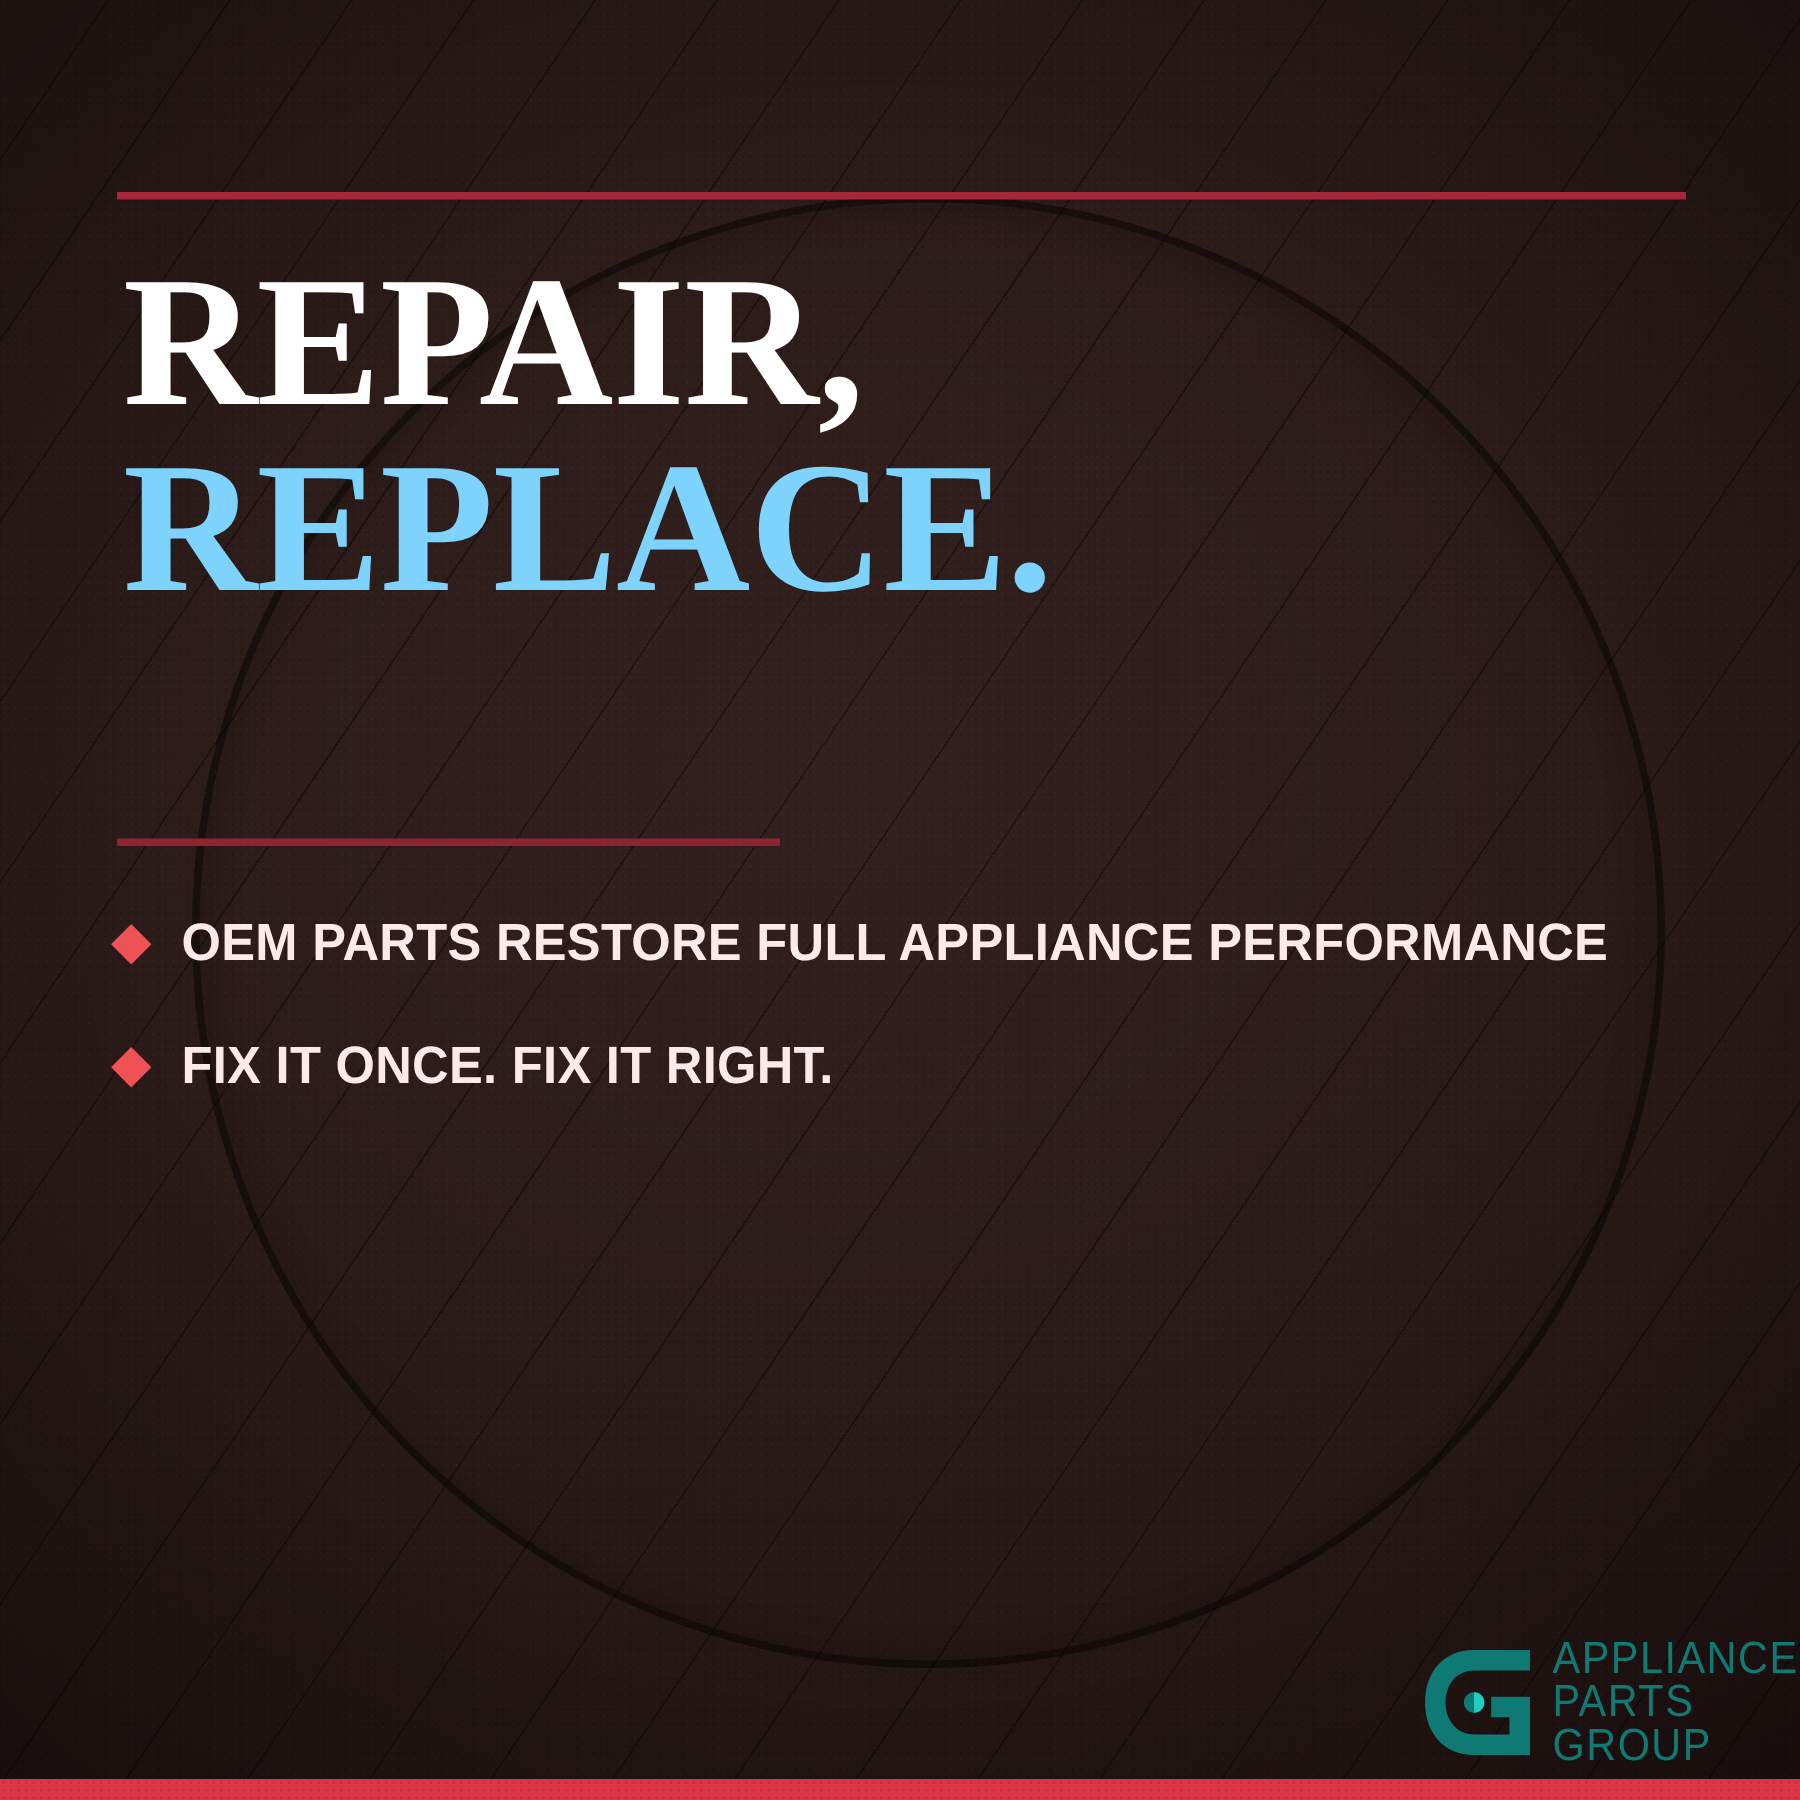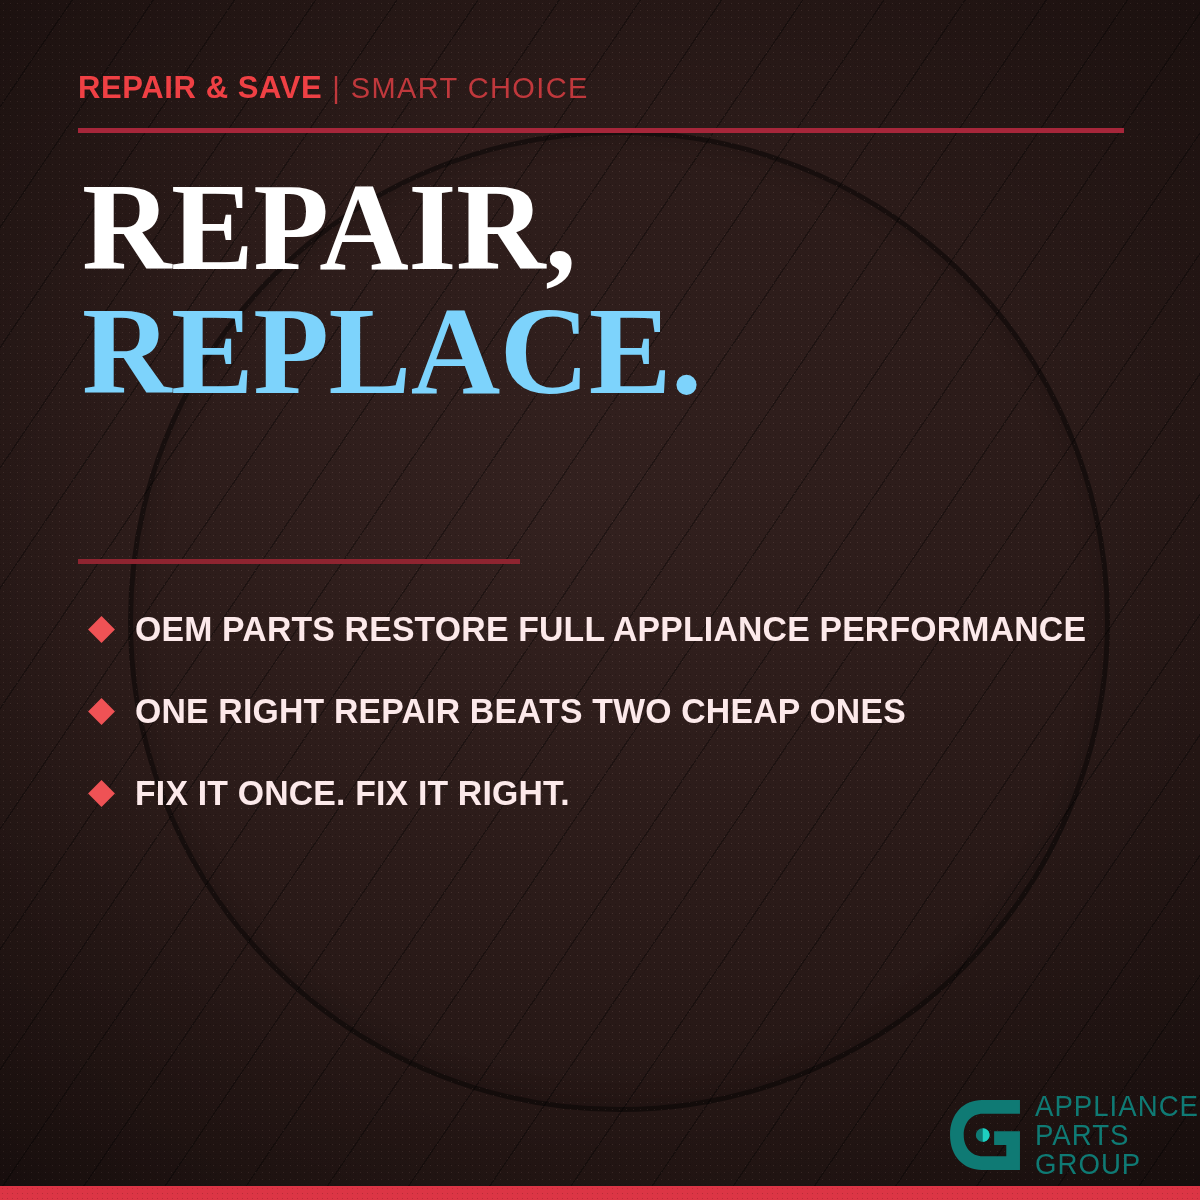--- a/index.html
+++ b/index.html
@@ -124,21 +124,21 @@
     left: 78px;
     top: 559px;
     width: 442px;
     height: 5px;
     background: #8e2430;
   }
 
   
   .bullets {
     position: absolute;
-    left: 92px;
+    left: 78px;
     top: 588px;
     width: 1070px;
   }
   .bullet {
     display: flex;
     align-items: center;
     height: 82px;
   }
   .bullet-diamond {
     width: 19px;
@@ -211,41 +211,34 @@
 <div class="poster">
 
   <div class="bg-base"></div>
   <div class="bg-diagonals"></div>
   <div class="bg-circle"></div>
   <div class="bg-noise"></div>
   <div class="bg-vignette"></div>
 
   <div class="content">
 
-    <div class="kicker">
-      <span class="kicker-strong">REPAIR &amp; SAVE</span><span class="kicker-light">| SMART CHOICE</span>
-    </div>
 
     <div class="rule-top"></div>
 
     <div class="headline">
       <span class="hl-line hl-white">REPAIR,</span>
       <span class="hl-line hl-red">REPLACE.</span>
     </div>
 
     <div class="rule-mid"></div>
 
     <div class="bullets">
       <div class="bullet">
         <span class="bullet-diamond"></span>
         <span class="bullet-text">OEM PARTS RESTORE FULL APPLIANCE PERFORMANCE</span>
-      </div>
-      <div class="bullet">
-        <span class="bullet-diamond"></span>
-        <span class="bullet-text">ONE RIGHT REPAIR BEATS TWO CHEAP ONES</span>
       </div>
       <div class="bullet">
         <span class="bullet-diamond"></span>
         <span class="bullet-text">FIX IT ONCE. FIX IT RIGHT.</span>
       </div>
     </div>
 
     <div class="logo">
       <span class="logo-mark">
         <svg viewBox="0 0 100 100" width="76" height="76" aria-hidden="true">

